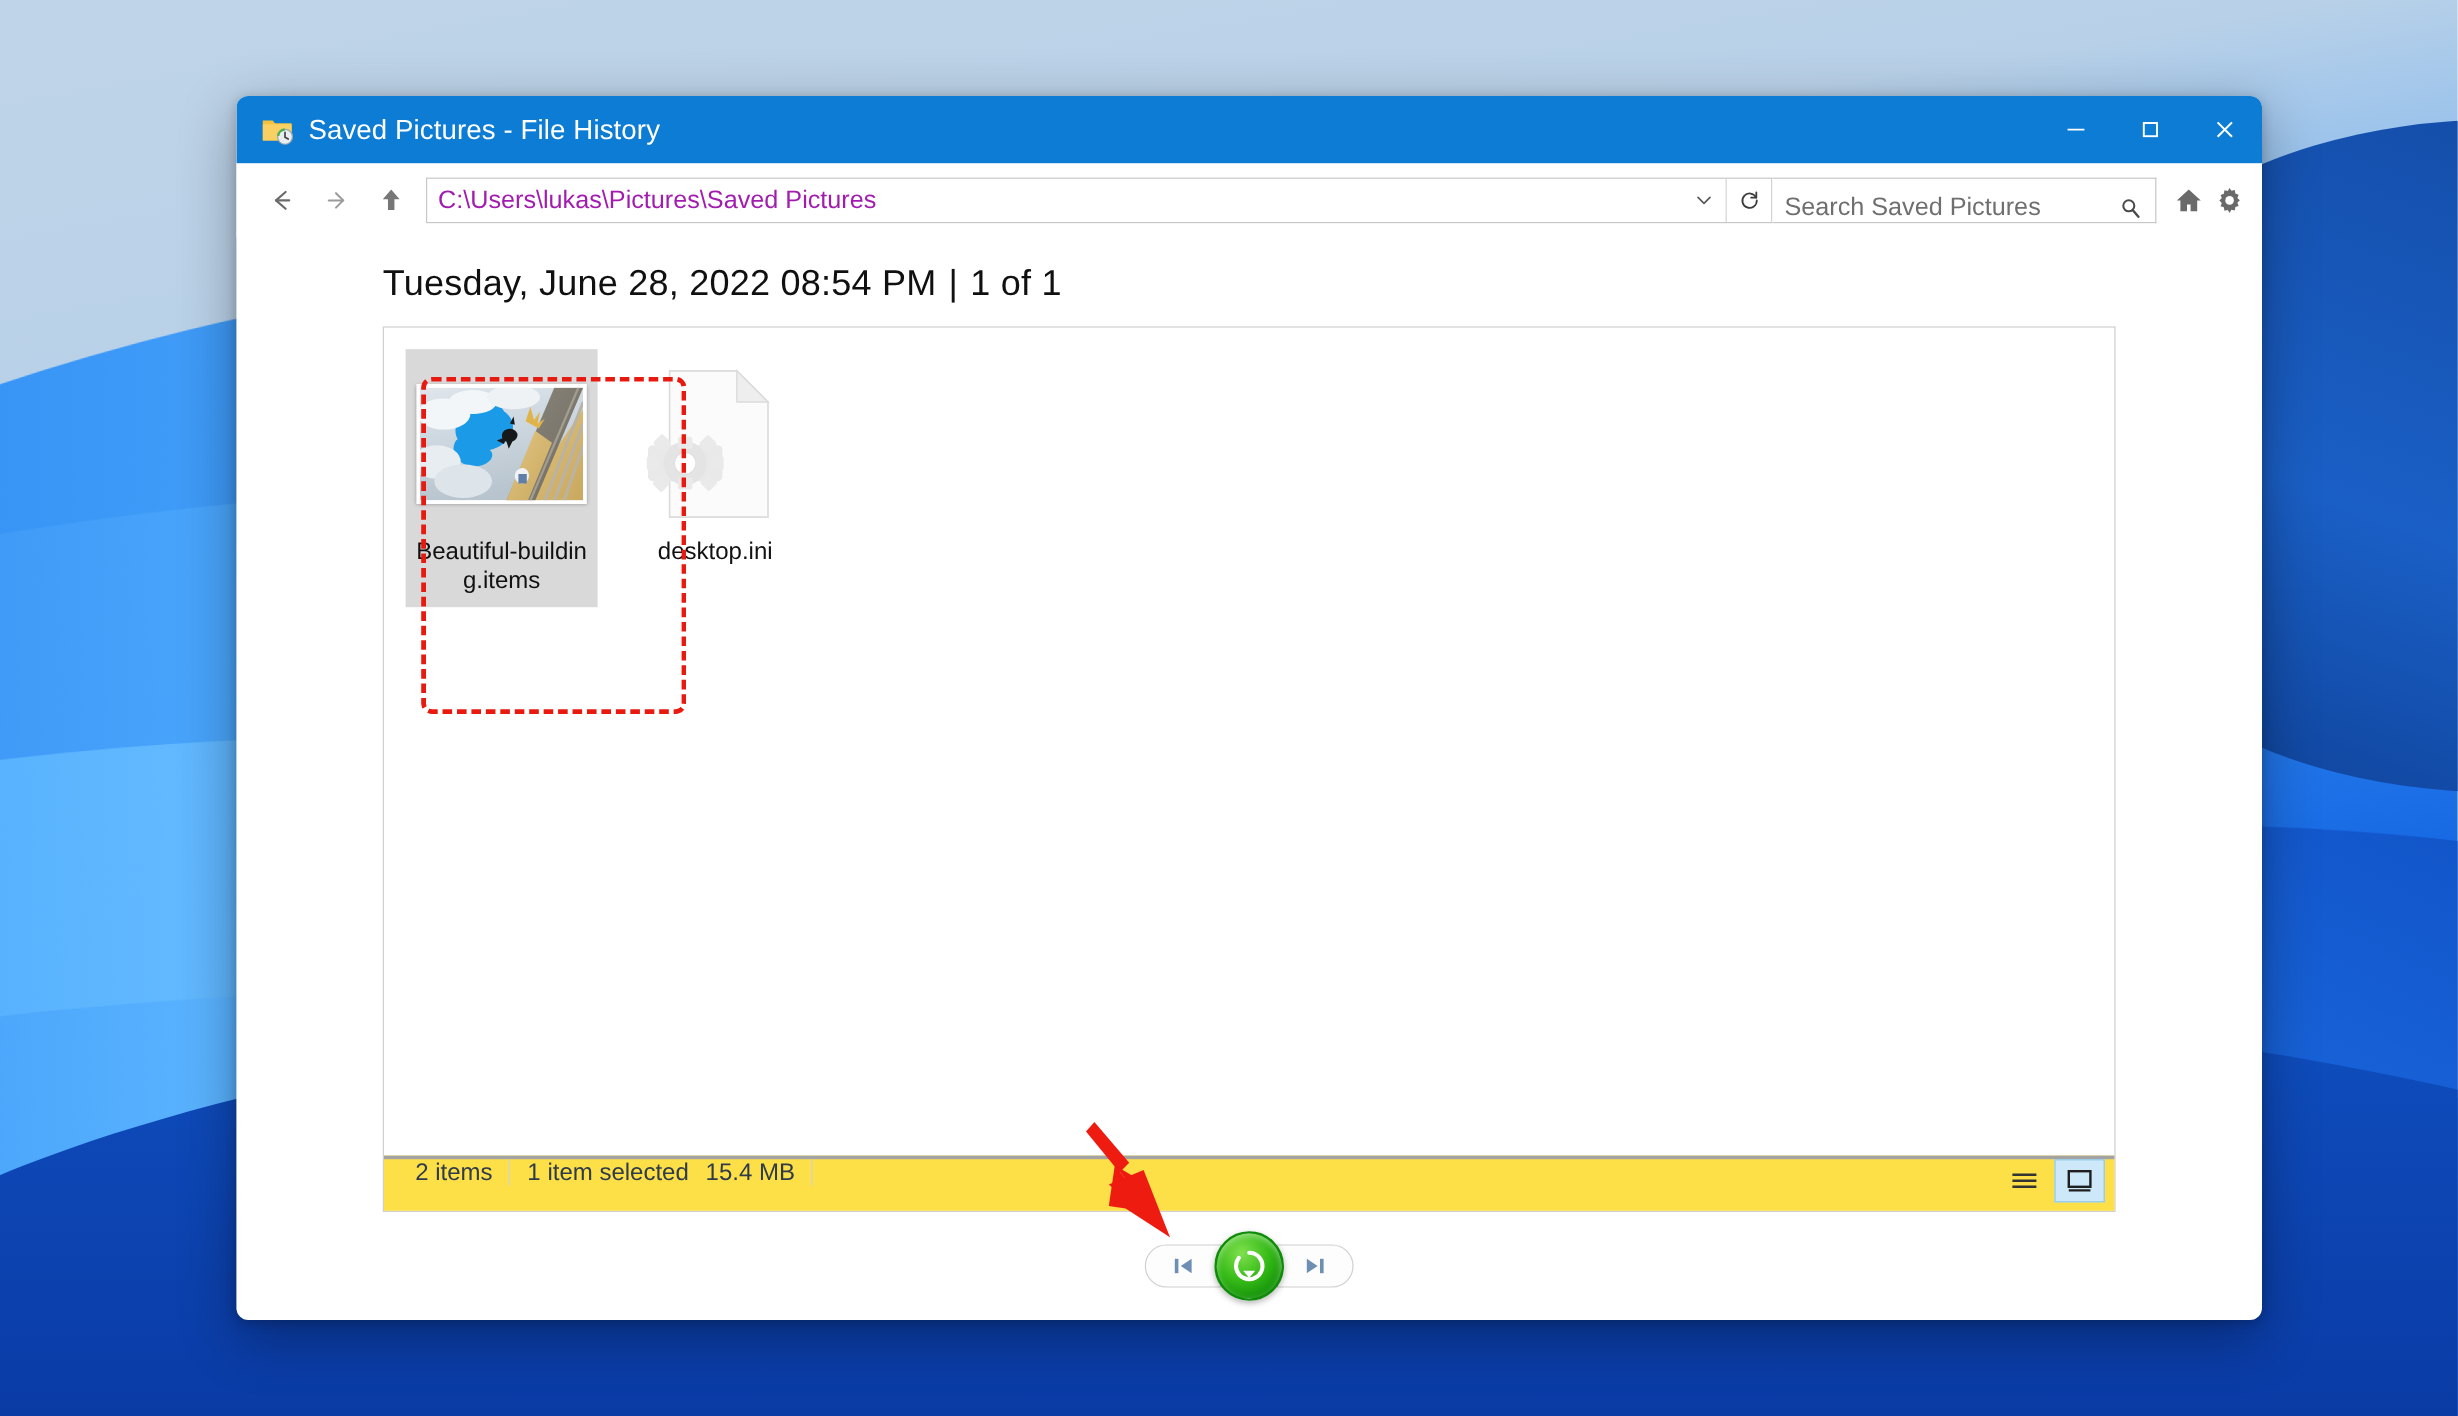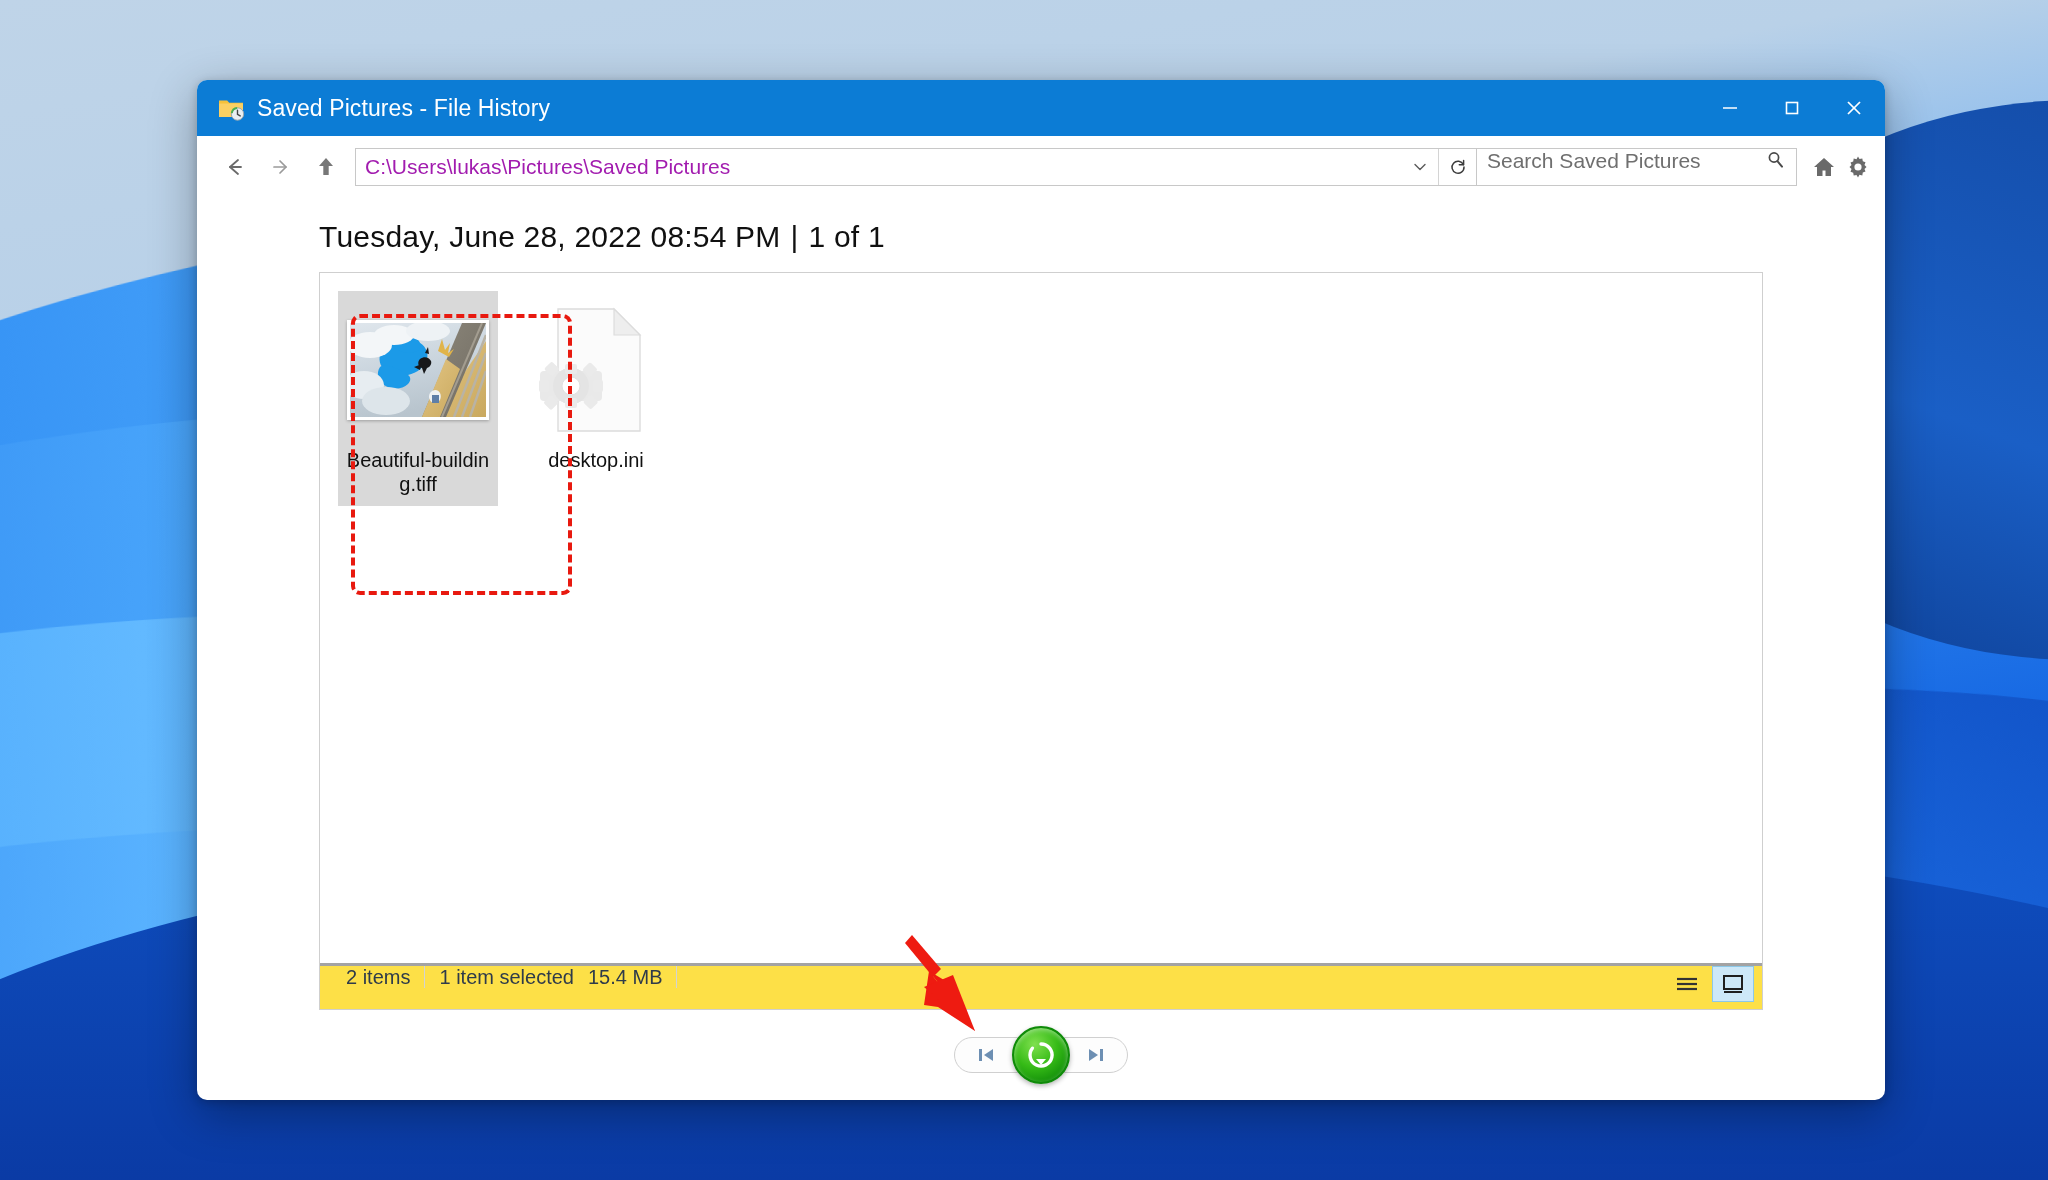--- a/index.html
+++ b/index.html
@@ -158,21 +158,21 @@
     width: 38px; height: 36px;
     border-left: 1px solid #d4d4d4;
     display: flex; align-items: center; justify-content: center;
     color: #444; flex: 0 0 auto;
   }
   .searchbox {
     width: 320px; height: 38px;
     border: 1px solid #c8c8c8;
     border-left: none;
     background: #ffffff;
-    display: flex; align-items: flex-start;
+    display: flex; align-items: flex-end;
     flex: 0 0 auto;
   }
   .searchph {
     flex: 1 1 auto;
     font-size: 21px;
     color: #6f6f6f;
     padding-left: 10px;
     white-space: nowrap; overflow: hidden;
   }
   .search-ico { width: 40px; display: flex; align-items: center; justify-content: center; color: #4a4a4a; flex: 0 0 auto; }
@@ -459,21 +459,21 @@
 
                   <path d="M88 28l4-12 3 11 5-7-2 10 6-4-5 8z" fill="#e0b44a"></path>
 
                   <path d="M70 36c4-3 9-2 11 2 1 3-1 6-4 7l-3 6-2-6c-4-1-5-6-2-9z" fill="#17181a"></path>
                   <path d="M64 44l8-3-2 6z" fill="#17181a"></path>
                   <path d="M75 30l3-6 1 7z" fill="#17181a"></path>
                 </svg>
               </div>
             </div>
           </div>
-          <div class="tile-label">Beautiful-building.tiff</div>
+          <div class="tile-label">Beautiful-building.items</div>
         </div>
 
         <div class="tile">
           <div class="thumbbox">
             <svg width="120" height="142" viewBox="0 0 120 142">
               <path d="M22 10h56l26 26v96H22z" fill="#fbfbfb" stroke="#dcdcdc" stroke-width="1.4"></path>
               <path d="M78 10l26 26H78z" fill="#eeeeee" stroke="#dcdcdc" stroke-width="1.2"></path>
               <g transform="translate(4,66)">
                 <path d="M30 0l5.5 1-1 5.8 5.6 2.3 3.8-4.4 4.4 3.8-4.4 3.8 2.3 5.6 5.8-1 1 5.5-5.8 1 .6 6-5.6 2.3-3.2-5-5.1 3 -3.2-5 -5.1 3 -2.3-5.6 5-3.2 -3-5.1 5-3.2 -3-5.1 5.6-2.3 3.2 5z" fill="#e8e8e8"></path>
                 <circle cx="31" cy="21" r="18" fill="#e2e2e2"></circle>

